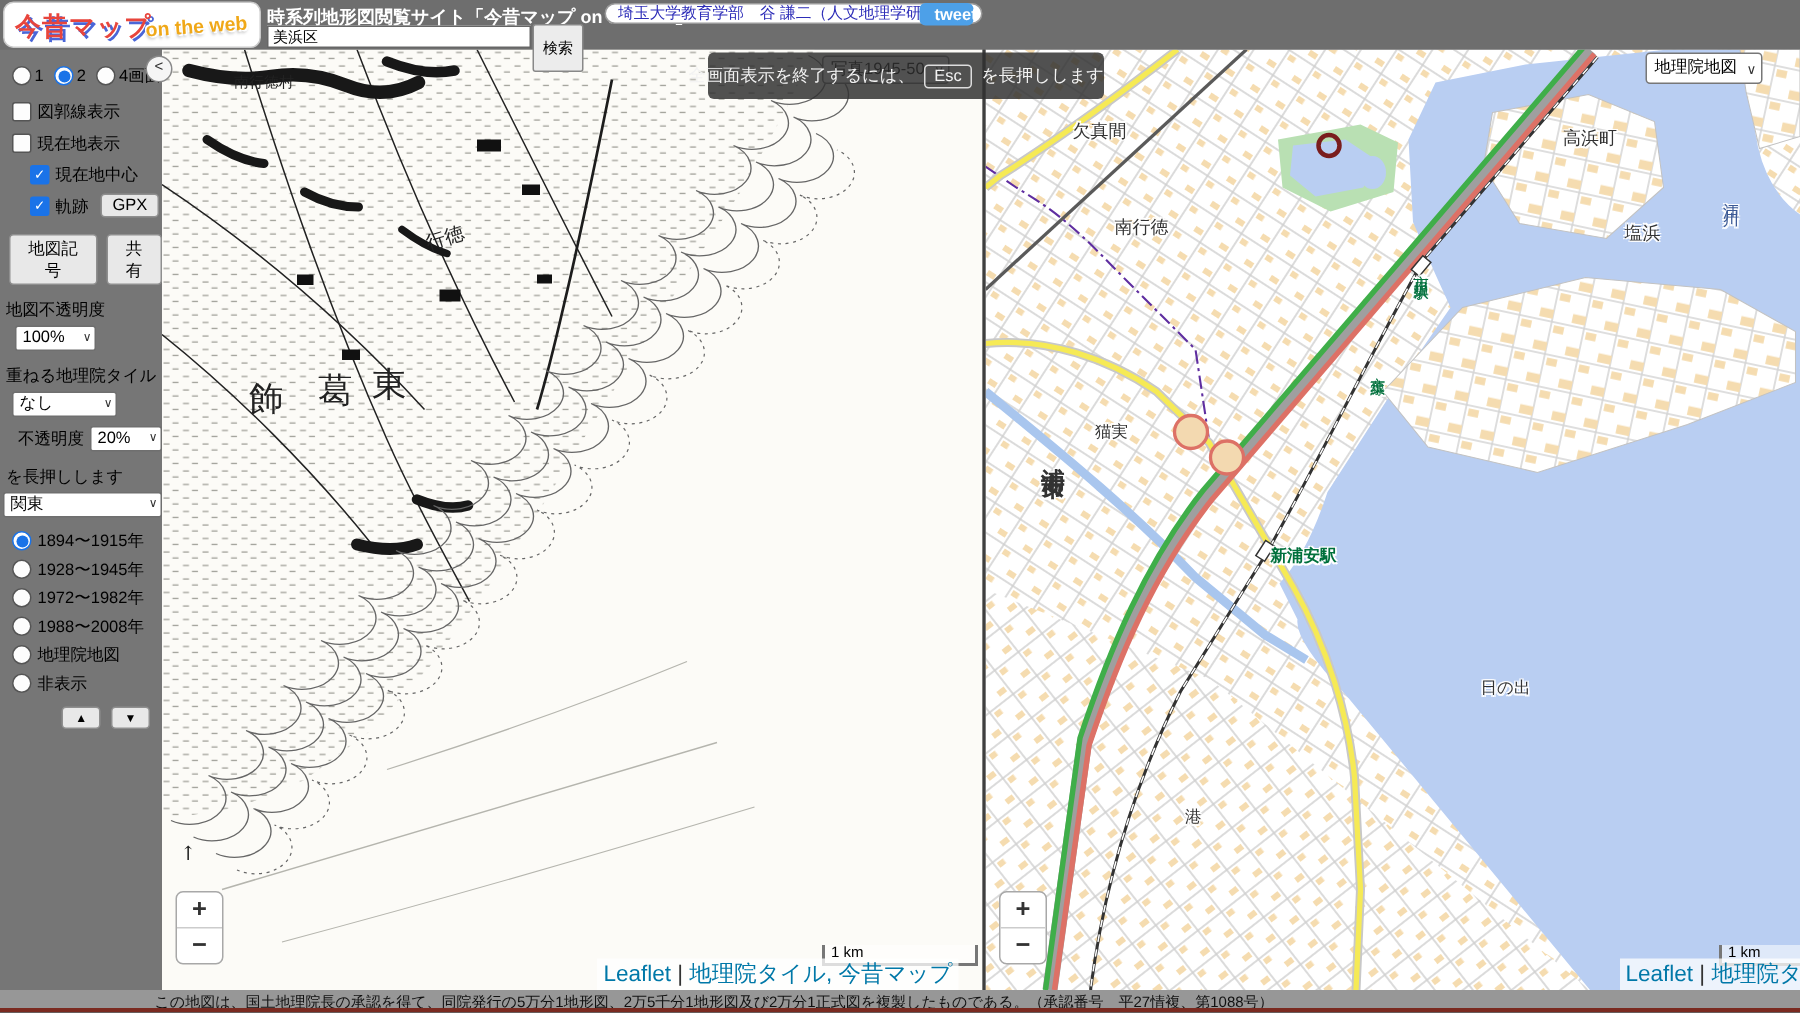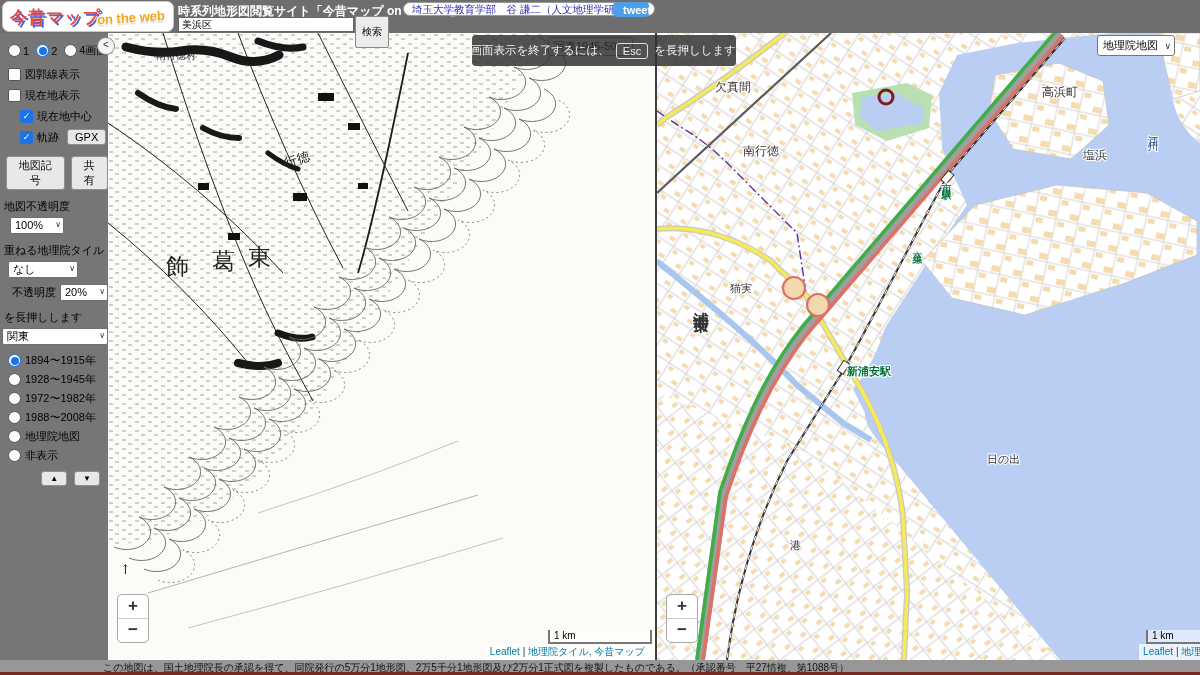--- a/index.html
+++ b/index.html
@@ -66,21 +66,21 @@
   .halo .mlabel{text-shadow:1px 1px 0 #fff,-1px -1px 0 #fff,1px -1px 0 #fff,-1px 1px 0 #fff,0 1px 0 #fff,0 -1px 0 #fff;}
   .oldlabels .mlabel{font-family:"DejaVu Serif","Liberation Serif",serif;color:#222;}
   .zoomctl{position:absolute;left:9px;bottom:17px;width:30px;background:#fff;border:1px solid #a8a8a8;
         border-radius:5px;overflow:hidden;z-index:10;}
   .zoomctl div{height:23px;text-align:center;font-size:17px;font-weight:bold;color:#333;line-height:22px;}
   .zoomctl div:first-child{border-bottom:1px solid #ccc;}
   .scalebar{position:absolute;bottom:16px;height:12px;border:2px solid #777;border-top:none;
         background:rgba(255,255,255,.55);font-size:10px;line-height:11px;padding:0 4px;color:#000;z-index:10;}
   #left-scale{right:3px;width:92px;}
   #right-scale{right:10px;width:84px;}
-  .attrib{position:absolute;right:6px;bottom:0;background:rgba(255,255,255,.75);font-size:10px;color:#333;
+  .attrib{position:absolute;right:16px;bottom:0;background:rgba(255,255,255,.75);font-size:15px;color:#333;
         padding:1px 4px;white-space:nowrap;z-index:10;}
   .attrib .lnk{color:#0078A8;}
   .mapsel{position:absolute;background:#fff;border:1px solid #777;border-radius:3px;font-size:11px;
         padding:0 16px 0 5px;white-space:nowrap;z-index:12;color:#000;}
   .mapsel .chev{position:absolute;right:3px;top:1px;font-size:9px;color:#333;}
   #left-map-sel{left:548px;top:37px;height:17px;line-height:17px;z-index:45;}
   #right-map-sel{left:1097px;top:35px;height:19px;line-height:19px;}
   
   #fs-overlay{position:absolute;left:472px;top:35px;width:264px;height:31px;background:rgba(48,48,48,.84);
         border-radius:4px;z-index:50;display:flex;align-items:center;justify-content:flex-end;

